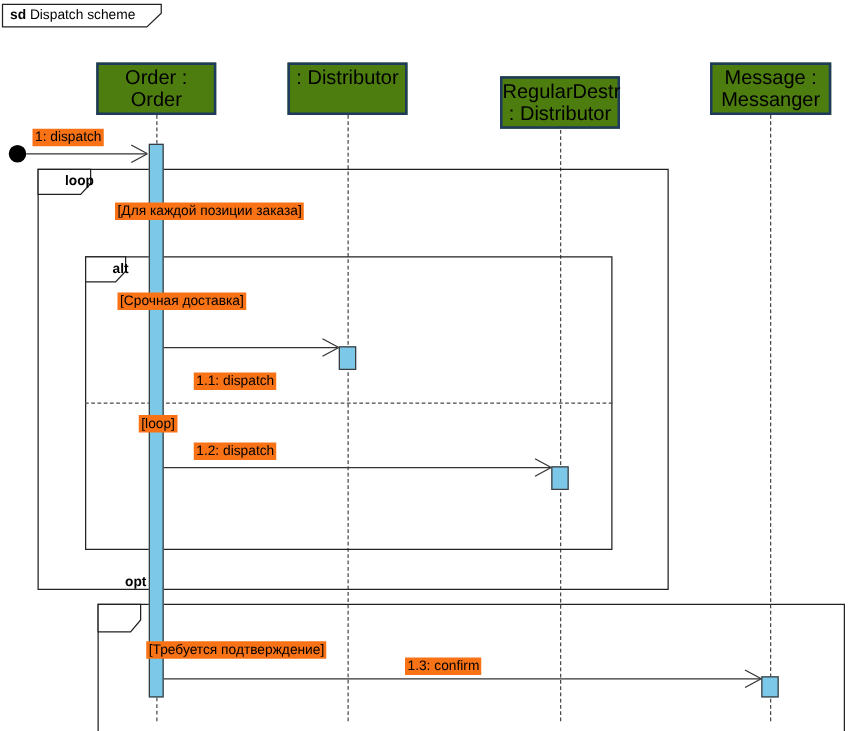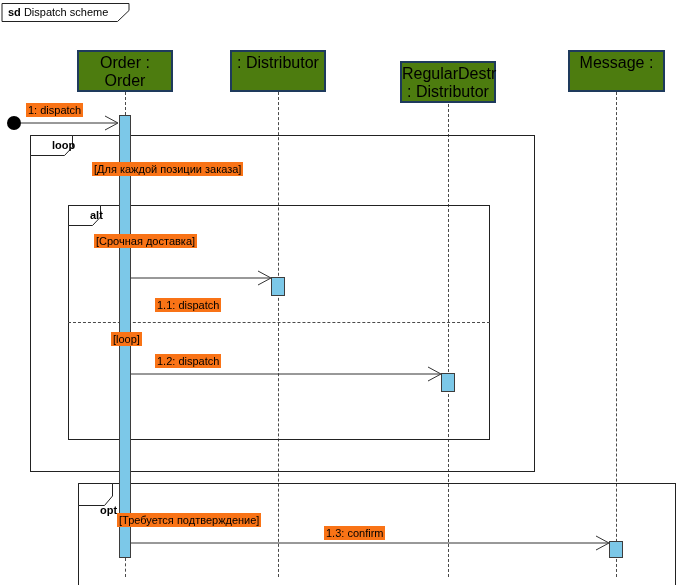--- a/index.html
+++ b/index.html
@@ -45,20 +45,21 @@
   </div>
   <div class="head" style="left:230px;width:96px;">
     <div>: Distributor</div>
   </div>
   <div class="head" style="left:400px;width:96px;margin-top:11px;">
     <div>RegularDestr</div>
     <div>: Distributor</div>
   </div>
   <div class="head" style="left:568px;width:97px;">
     <div>Message :</div>
+    <div>Messanger</div>
   </div>
 
   <svg id="overlay" width="680" height="585">
 
     <path d="M2,3.5 H129 V10.5 L117.5,21.5 H2 Z" fill="#ffffff" stroke="#222222" stroke-width="1"></path>
 
     <path d="M30.5,135.5 H72.5 V147 L64.5,155.5 H30.5 Z" fill="#ffffff" stroke="#222222" stroke-width="1"></path>
     <path d="M68.5,205.5 H100.5 V217 L92.5,225.5 H68.5 Z" fill="#ffffff" stroke="#222222" stroke-width="1"></path>
     <path d="M78.5,483.5 H112.5 V496 L104.5,505.5 H78.5 Z" fill="#ffffff" stroke="#222222" stroke-width="1"></path>
 
@@ -76,21 +77,21 @@
     <path d="M609,543 L596,536 M609,543 L596,550" fill="none" stroke="#333333" stroke-width="1"></path>
   </svg>
 
   <div class="sd-tab-text">
     <span class="kw">sd</span>
     <span>Dispatch scheme</span>
   </div>
 
   <div class="frag-op" style="left:37px;top:135px;">loop</div>
   <div class="frag-op" style="left:75px;top:205px;">alt</div>
-  <div class="frag-op" style="left:85px;top:500px;">opt</div>
+  <div class="frag-op" style="left:85px;top:456px;">opt</div>
 
   <div class="label" style="left:92px;top:162px;">[Для каждой позиции заказа]</div>
   <div class="label" style="left:94px;top:234px;">[Срочная доставка]</div>
   <div class="label" style="left:111px;top:332px;">[loop]</div>
   <div class="label" style="left:117px;top:513px;">[Требуется подтверждение]</div>
 
   <div class="label" style="left:26px;top:103px;">1: dispatch</div>
   <div class="label" style="left:155px;top:257px;margin-top:41px;">1.1: dispatch</div>
   <div class="label" style="left:155px;top:354px;">1.2: dispatch</div>
   <div class="label" style="left:324px;top:526px;">1.3: confirm</div>

